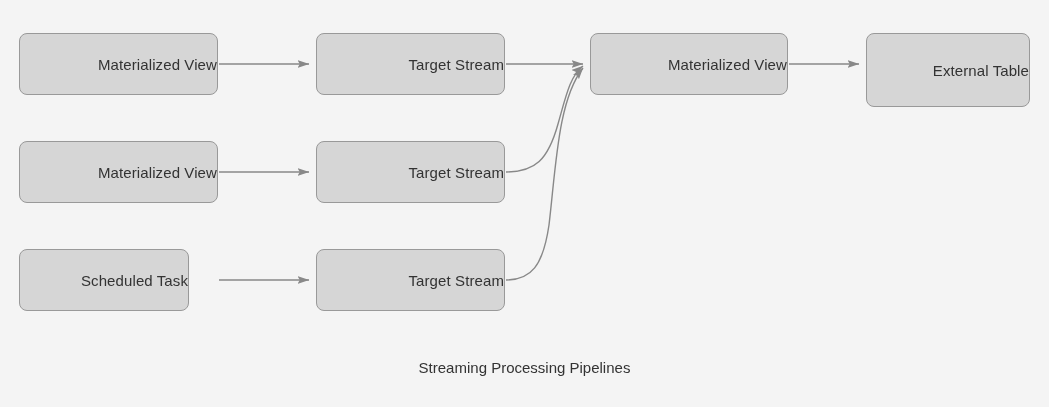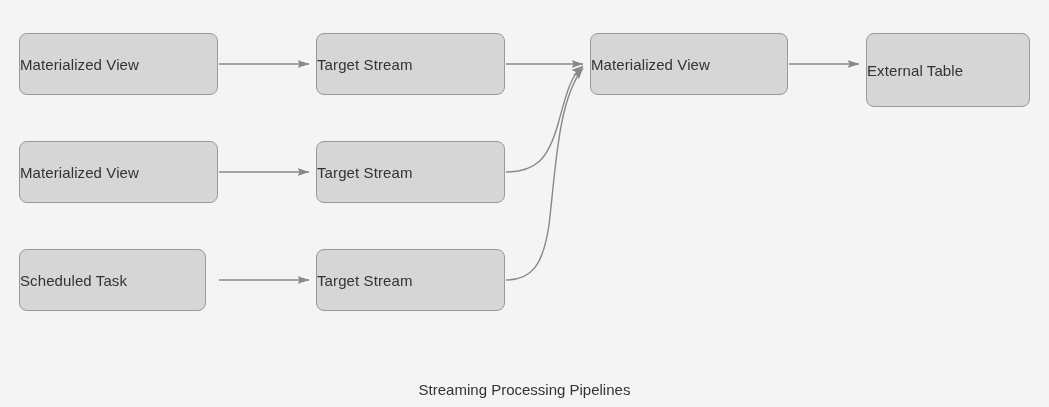--- a/index.html
+++ b/index.html
@@ -28,21 +28,21 @@
     pointer-events: none;
   }
   .node {
     position: absolute;
     box-sizing: border-box;
     background: #d6d6d6;
     border: 1px solid #999999;
     border-radius: 8px;
     display: flex;
     align-items: center;
-    justify-content: flex-start;
+    justify-content: flex-end;
     color: #333333;
     font-size: 15px;
     font-family: "Liberation Sans", sans-serif;
     letter-spacing: 0.1px;
     white-space: nowrap;
   }
   .node-label {
     color: #333333;
     font-size: 15px;
     line-height: 1;
@@ -102,23 +102,23 @@
   </div>
 
   <div class="node" style="left:19px; top:141px; width:199px; height:62px;">
     <span class="node-label">Materialized View</span>
   </div>
 
   <div class="node" style="left:316px; top:141px; width:189px; height:62px;">
     <span class="node-label">Target Stream</span>
   </div>
 
-  <div class="node" style="left:19px; top:249px; width:187px; height:62px;">
+  <div class="node" style="left:19px; top:249px; width:170px; height:62px;">
     <span class="node-label">Scheduled Task</span>
   </div>
 
   <div class="node" style="left:316px; top:249px; width:189px; height:62px;">
     <span class="node-label">Target Stream</span>
   </div>
 
-  <div id="diagram-caption" style="top:381px;">Streaming Processing Pipelines</div>
+  <div id="diagram-caption" style="top:359px;">Streaming Processing Pipelines</div>
 
 </div>
 
 </body></html>

